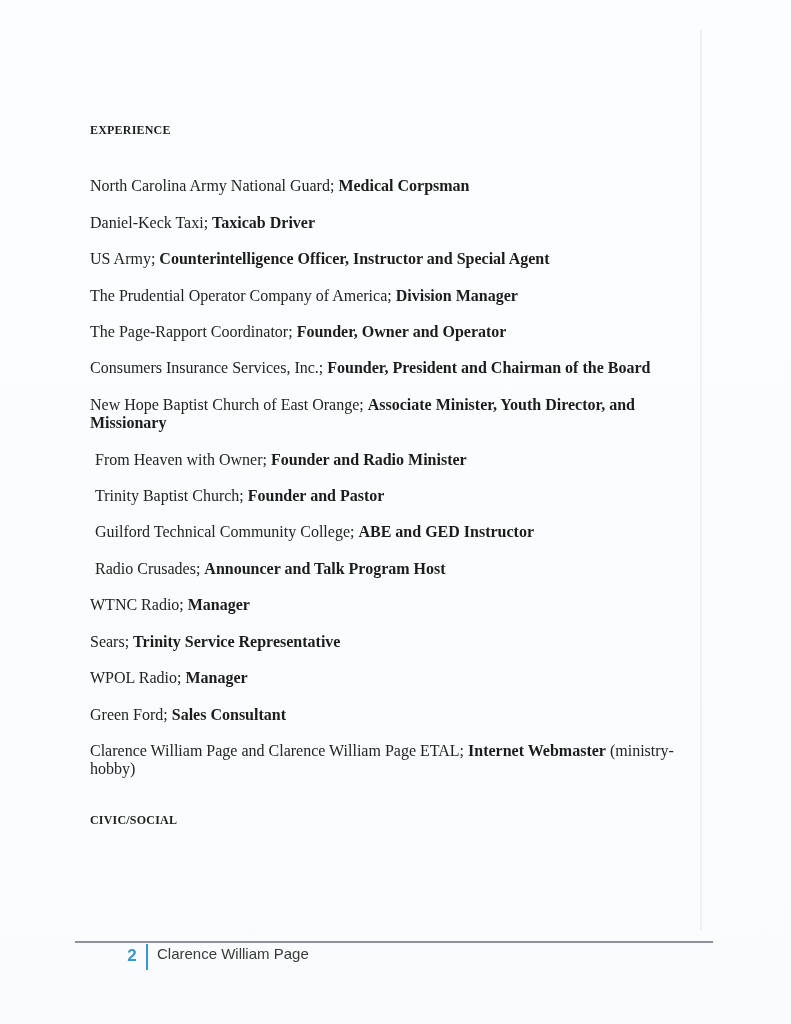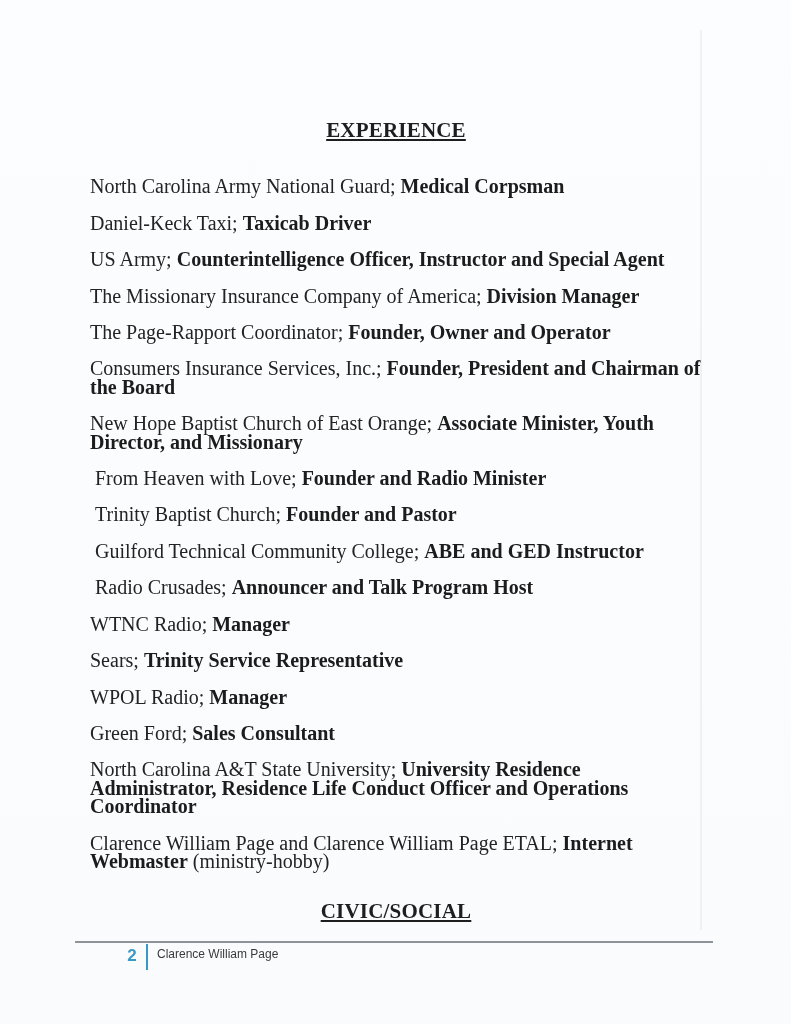--- a/index.html
+++ b/index.html
@@ -29,36 +29,34 @@
     background: rgba(195, 203, 212, 0.22);
   }
   .content {
     position: absolute;
     left: 90px;
     top: 121px;
     width: 612px;
     color: #222222;
   }
   .section-title {
-    font-size: 21px;
+    font-size: 12px;
     font-weight: bold;
-    text-align: center;
-    text-decoration: underline;
     text-underline-offset: 2px;
     line-height: 18.4px;
     margin: 0 0 38px 0;
     letter-spacing: 0.2px;
     color: #1e1e1e;
   }
   .section-title.second {
     margin-top: 32px;
     margin-bottom: 16px;
   }
   .exp-item {
-    font-size: 20px;
+    font-size: 16px;
     line-height: 18.4px;
     margin: 0 0 18px 0;
     color: #232323;
   }
   .exp-item.indent {
     padding-left: 5px;
   }
   .exp-item .role {
     font-weight: bold;
     color: #1c1c1c;
@@ -90,65 +88,64 @@
     top: 944px;
     width: 2px;
     height: 26px;
     background: #4aa7c9;
   }
   .footer-author {
     position: absolute;
     left: 157px;
     top: 945px;
     font-family: "Liberation Sans", sans-serif;
-    font-size: 12px;
+    font-size: 15px;
     color: #3a3a3a;
     line-height: 18px;
   }
 </style>
 </head>
 <body>
 
 <div class="page">
   <div class="scan-edge"></div>
 
   <div class="content">
     <h1 class="section-title">EXPERIENCE</h1>
 
     <p class="exp-item"><span class="org">North Carolina Army National Guard; </span><span class="role">Medical Corpsman</span><span class="plain"></span></p>
 
     <p class="exp-item"><span class="org">Daniel-Keck Taxi; </span><span class="role">Taxicab Driver</span><span class="plain"></span></p>
 
     <p class="exp-item"><span class="org">US Army; </span><span class="role">Counterintelligence Officer, Instructor and Special Agent</span><span class="plain"></span></p>
 
-    <p class="exp-item"><span class="org">The Missionary Insurance Company of America; </span><span class="role">Division Manager</span><span class="plain"></span></p>
+    <p class="exp-item"><span class="org">The Prudential Operator Company of America; </span><span class="role">Division Manager</span><span class="plain"></span></p>
 
     <p class="exp-item"><span class="org">The Page-Rapport Coordinator; </span><span class="role">Founder, Owner and Operator</span><span class="plain"></span></p>
 
     <p class="exp-item"><span class="org">Consumers Insurance Services, Inc.; </span><span class="role">Founder, President and Chairman of the Board</span><span class="plain"></span></p>
 
     <p class="exp-item"><span class="org">New Hope Baptist Church of East Orange; </span><span class="role">Associate Minister, Youth Director, and Missionary</span><span class="plain"></span></p>
 
-    <p class="exp-item indent"><span class="org">From Heaven with Love; </span><span class="role">Founder and Radio Minister</span><span class="plain"></span></p>
+    <p class="exp-item indent"><span class="org">From Heaven with Owner; </span><span class="role">Founder and Radio Minister</span><span class="plain"></span></p>
 
     <p class="exp-item indent"><span class="org">Trinity Baptist Church; </span><span class="role">Founder and Pastor</span><span class="plain"></span></p>
 
     <p class="exp-item indent"><span class="org">Guilford Technical Community College; </span><span class="role">ABE and GED Instructor</span><span class="plain"></span></p>
 
     <p class="exp-item indent"><span class="org">Radio Crusades; </span><span class="role">Announcer and Talk Program Host</span><span class="plain"></span></p>
 
     <p class="exp-item"><span class="org">WTNC Radio; </span><span class="role">Manager</span><span class="plain"></span></p>
 
     <p class="exp-item"><span class="org">Sears; </span><span class="role">Trinity Service Representative</span><span class="plain"></span></p>
 
     <p class="exp-item"><span class="org">WPOL Radio; </span><span class="role">Manager</span><span class="plain"></span></p>
 
     <p class="exp-item"><span class="org">Green Ford; </span><span class="role">Sales Consultant</span><span class="plain"></span></p>
 
-    <p class="exp-item"><span class="org">North Carolina A&amp;T State University; </span><span class="role">University Residence Administrator, Residence Life Conduct Officer and Operations Coordinator</span><span class="plain"></span></p>
 
     <p class="exp-item"><span class="org">Clarence William Page and Clarence William Page ETAL; </span><span class="role">Internet Webmaster</span><span class="plain"> (ministry-hobby)</span></p>
 
     <h2 class="section-title second">CIVIC/SOCIAL</h2>
   </div>
 
   <div class="footer-rule" style="background: rgb(141, 147, 153);"></div>
   <div class="footer-pagenum" style="color: rgb(57, 153, 198);">2</div>
   <div class="footer-divider" style="background: rgb(57, 153, 198);"></div>
   <div class="footer-author">Clarence William Page</div>

